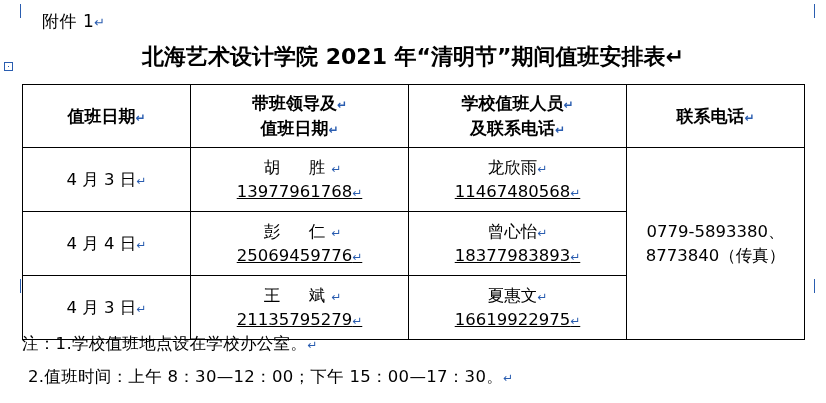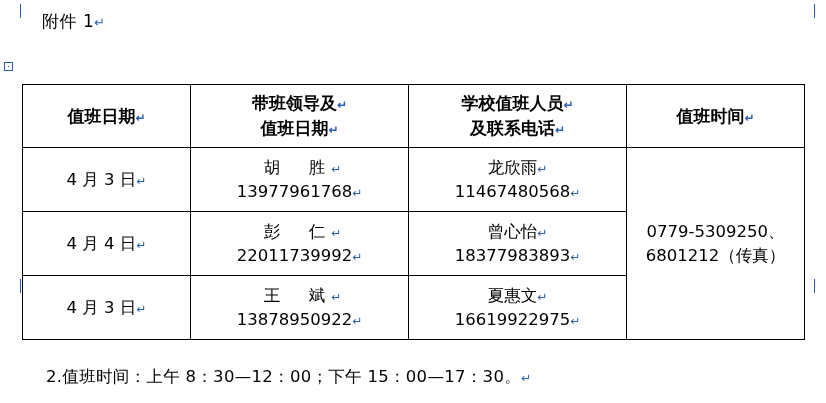--- a/index.html
+++ b/index.html
@@ -99,52 +99,54 @@
   .col2 { width: 218px; }
   .col3 { width: 218px; }
   .col4 { width: 178px; }
 
   .name-line {
     letter-spacing: 6px;
     padding-left: 6px;
   }
   .phone-line {
     letter-spacing: 0px;
+    text-decoration: underline;
   }
   .mk {
     color: #2a5db0;
     font-size: 12px;
     letter-spacing: 0;
   }
   .phone-cell {
     line-height: 1.5;
     font-size: 16.5px;
   }
 
   .note {
     position: absolute;
     font-size: 16.5px;
     letter-spacing: 0.3px;
   }
   .note1 { left: 22px; top: 333px; }
-  .note2 { left: 46px; top: 366px; }
+  .note2 { left: 28px; top: 366px; }
 </style>
 </head>
 <body>
 
 <div class="page">
 
   <div class="margin-mark tl"></div>
   <div class="guide-v left guide-seg-top"></div>
   <div class="guide-v left guide-seg-bottom"></div>
   <div class="guide-v right guide-seg-top"></div>
   <div class="guide-v right guide-seg-bottom"></div>
 
   <div class="attachment"><span>附件 1</span><span class="mark">↵</span></div>
 
+  <div class="doc-title"><span>北海艺术设计学院 2021 年“清明节”期间值班安排表</span><span class="mark">↵</span></div>
 
   <table class="duty">
     <colgroup>
       <col class="col1">
         <col class="col2">
         <col class="col3">
         <col class="col4">
     </colgroup>
     <tbody>
       <tr>
@@ -153,67 +155,68 @@
         </td>
         <td class="head">
           <div><span>带班领导及</span><span class="mk">↵</span></div>
           <div><span>值班日期</span><span class="mk">↵</span></div>
         </td>
         <td class="head">
           <div><span>学校值班人员</span><span class="mk">↵</span></div>
           <div><span>及联系电话</span><span class="mk">↵</span></div>
         </td>
         <td class="head">
-          <span>值班时间</span><span class="mk">↵</span>
+          <span>联系电话</span><span class="mk">↵</span>
         </td>
       </tr>
 
       <tr>
         <td class="body">
           <span>4 月 3 日</span><span class="mk">↵</span>
         </td>
         <td class="body">
           <div class="name-line"><span>胡　胜</span><span class="mk">↵</span></div>
           <div class="phone-line"><span>13977961768</span><span class="mk">↵</span></div>
         </td>
         <td class="body">
           <div><span>龙欣雨</span><span class="mk">↵</span></div>
           <div class="phone-line"><span>11467480568</span><span class="mk">↵</span></div>
         </td>
         <td class="body phone-cell" rowspan="3">
-          <div><span>0779-5309250、</span></div>
-          <div><span>6801212（传真）</span></div>
+          <div><span>0779-5893380、</span></div>
+          <div><span>8773840（传真）</span></div>
         </td>
       </tr>
 
       <tr>
         <td class="body">
           <span>4 月 4 日</span><span class="mk">↵</span>
         </td>
         <td class="body">
           <div class="name-line"><span>彭　仁</span><span class="mk">↵</span></div>
-          <div class="phone-line"><span>22011739992</span><span class="mk">↵</span></div>
+          <div class="phone-line"><span>25069459776</span><span class="mk">↵</span></div>
         </td>
         <td class="body">
           <div><span>曾心怡</span><span class="mk">↵</span></div>
           <div class="phone-line"><span>18377983893</span><span class="mk">↵</span></div>
         </td>
       </tr>
 
       <tr>
         <td class="body">
           <span>4 月 3 日</span><span class="mk">↵</span>
         </td>
         <td class="body">
           <div class="name-line"><span>王　斌</span><span class="mk">↵</span></div>
-          <div class="phone-line"><span>13878950922</span><span class="mk">↵</span></div>
+          <div class="phone-line"><span>21135795279</span><span class="mk">↵</span></div>
         </td>
         <td class="body">
           <div><span>夏惠文</span><span class="mk">↵</span></div>
           <div class="phone-line"><span>16619922975</span><span class="mk">↵</span></div>
         </td>
       </tr>
     </tbody>
   </table>
 
+  <div class="note note1"><span>注：1.学校值班地点设在学校办公室。</span><span class="mk">↵</span></div>
   <div class="note note2"><span>2.值班时间：上午 8：30—12：00；下午 15：00—17：30。</span><span class="mk">↵</span></div>
 
 </div>
 
 </body></html>

